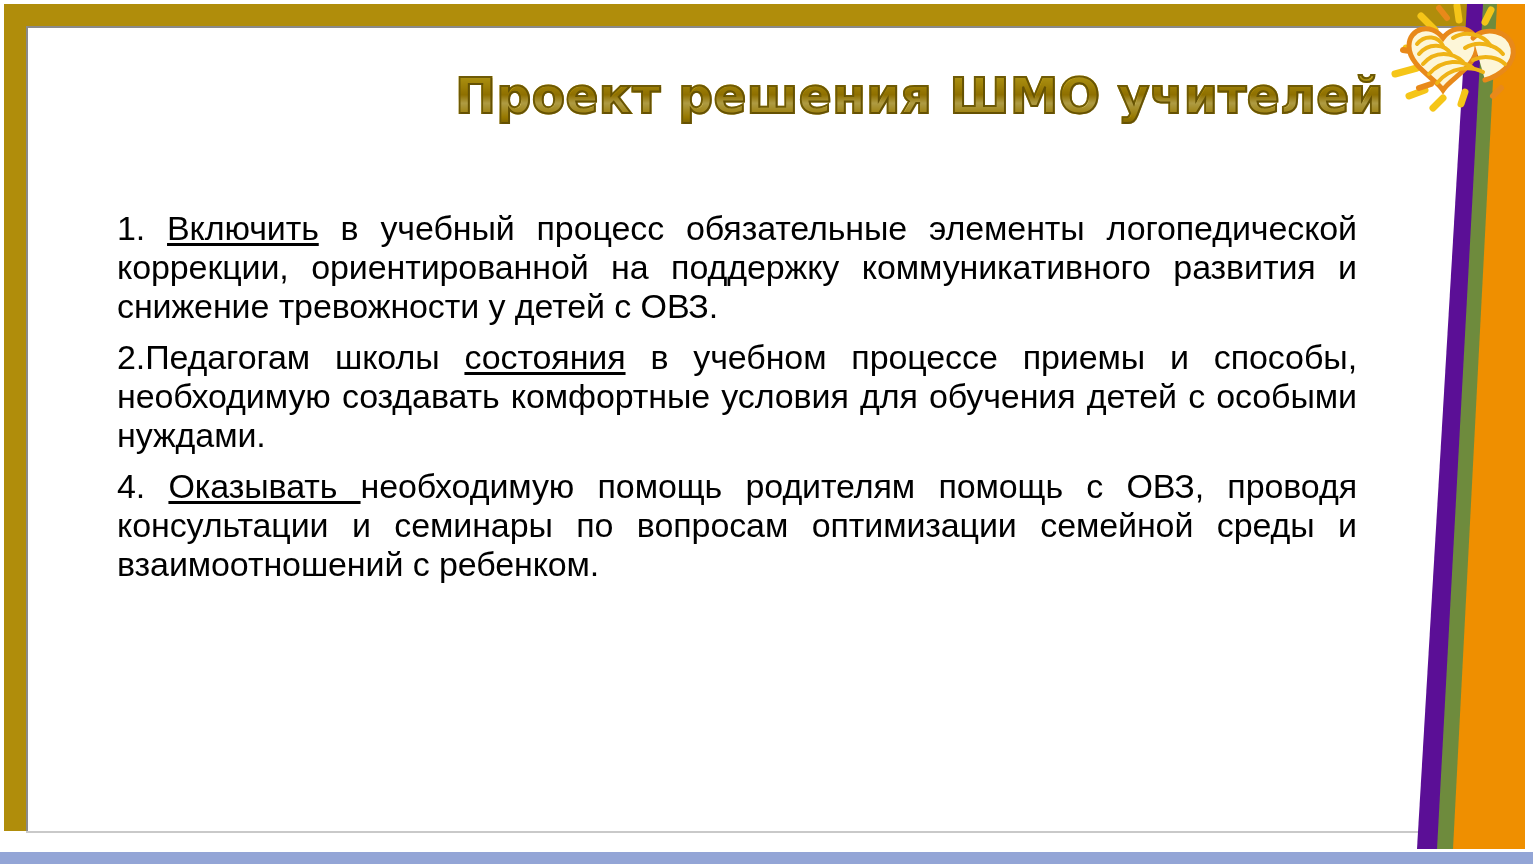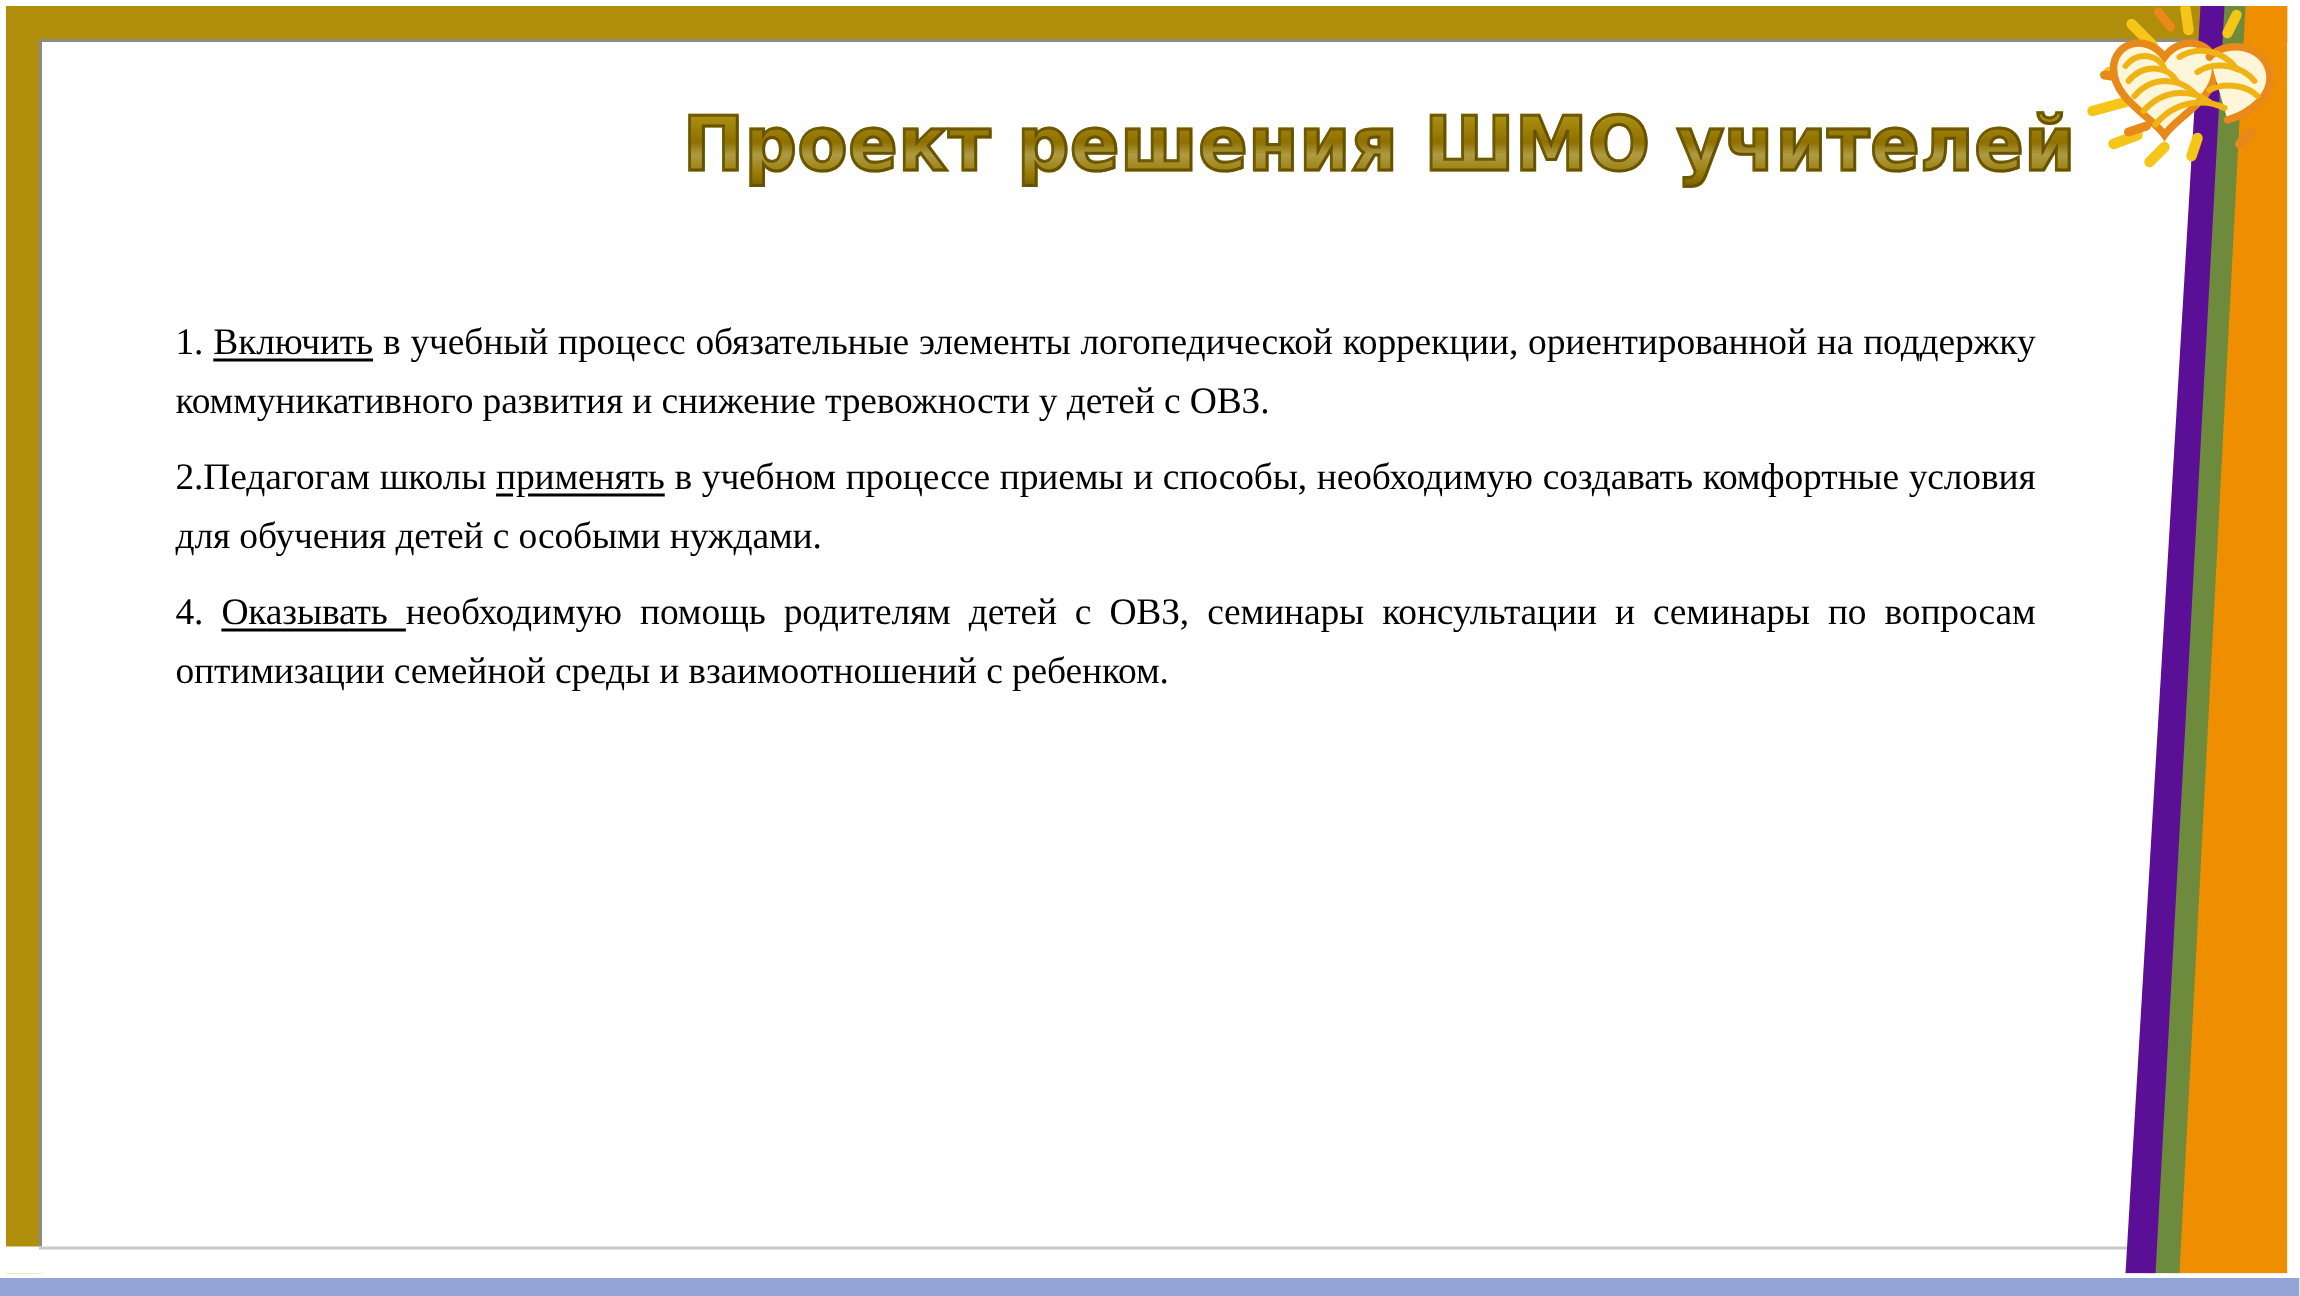--- a/index.html
+++ b/index.html
@@ -132,22 +132,22 @@
   }
 
   
   #body-text {
     position: absolute;
     left: 113px;
     top: 205px;
     width: 1240px;
   }
   .para {
-    font-family: Liberation Serif, serif;
-    font-size: 25px;
+    font-family: Liberation Sans, sans-serif;
+    font-size: 34px;
     line-height: 39px;
     color: #000000;
     text-align: justify;
     text-justify: inter-word;
     margin: 0 0 12px 0;
     letter-spacing: -0.1px;
   }
   .para:last-child { margin-bottom: 0; }
   .para u { text-decoration: underline; text-underline-offset: 3px; }
 </style>
@@ -214,23 +214,23 @@
 
     <div id="title-wrap">
       <div id="slide-title">Проект решения ШМО учителей</div>
     </div>
 
     <div id="body-text">
       <p class="para">
         <span>1. </span><u>Включить</u><span> в учебный процесс обязательные элементы логопедической коррекции, ориентированной на поддержку коммуникативного развития и снижение тревожности у детей с ОВЗ.</span>
       </p>
       <p class="para">
-        <span>2.Педагогам школы </span><u>применять</u><span> в учебном процессе  приемы и способы, необходимую создавать комфортные условия для обучения детей с особыми нуждами.</span>
+        <span>2.Педагогам школы </span><u>состояния</u><span> в учебном процессе  приемы и способы, необходимую создавать комфортные условия для обучения детей с особыми нуждами.</span>
       </p>
       <p class="para">
-        <span>4. </span><u>Оказывать </u><span>необходимую помощь родителям детей с ОВЗ, семинары консультации и семинары по вопросам оптимизации семейной среды и взаимоотношений с ребенком.</span>
+        <span>4. </span><u>Оказывать </u><span>необходимую помощь родителям помощь с ОВЗ, проводя консультации и семинары по вопросам оптимизации семейной среды и взаимоотношений с ребенком.</span>
       </p>
     </div>
 
   </div>
 
   <div id="chrome-bottom" style="background: rgb(147, 165, 214);"></div>
 </div>
 
 </body></html>

